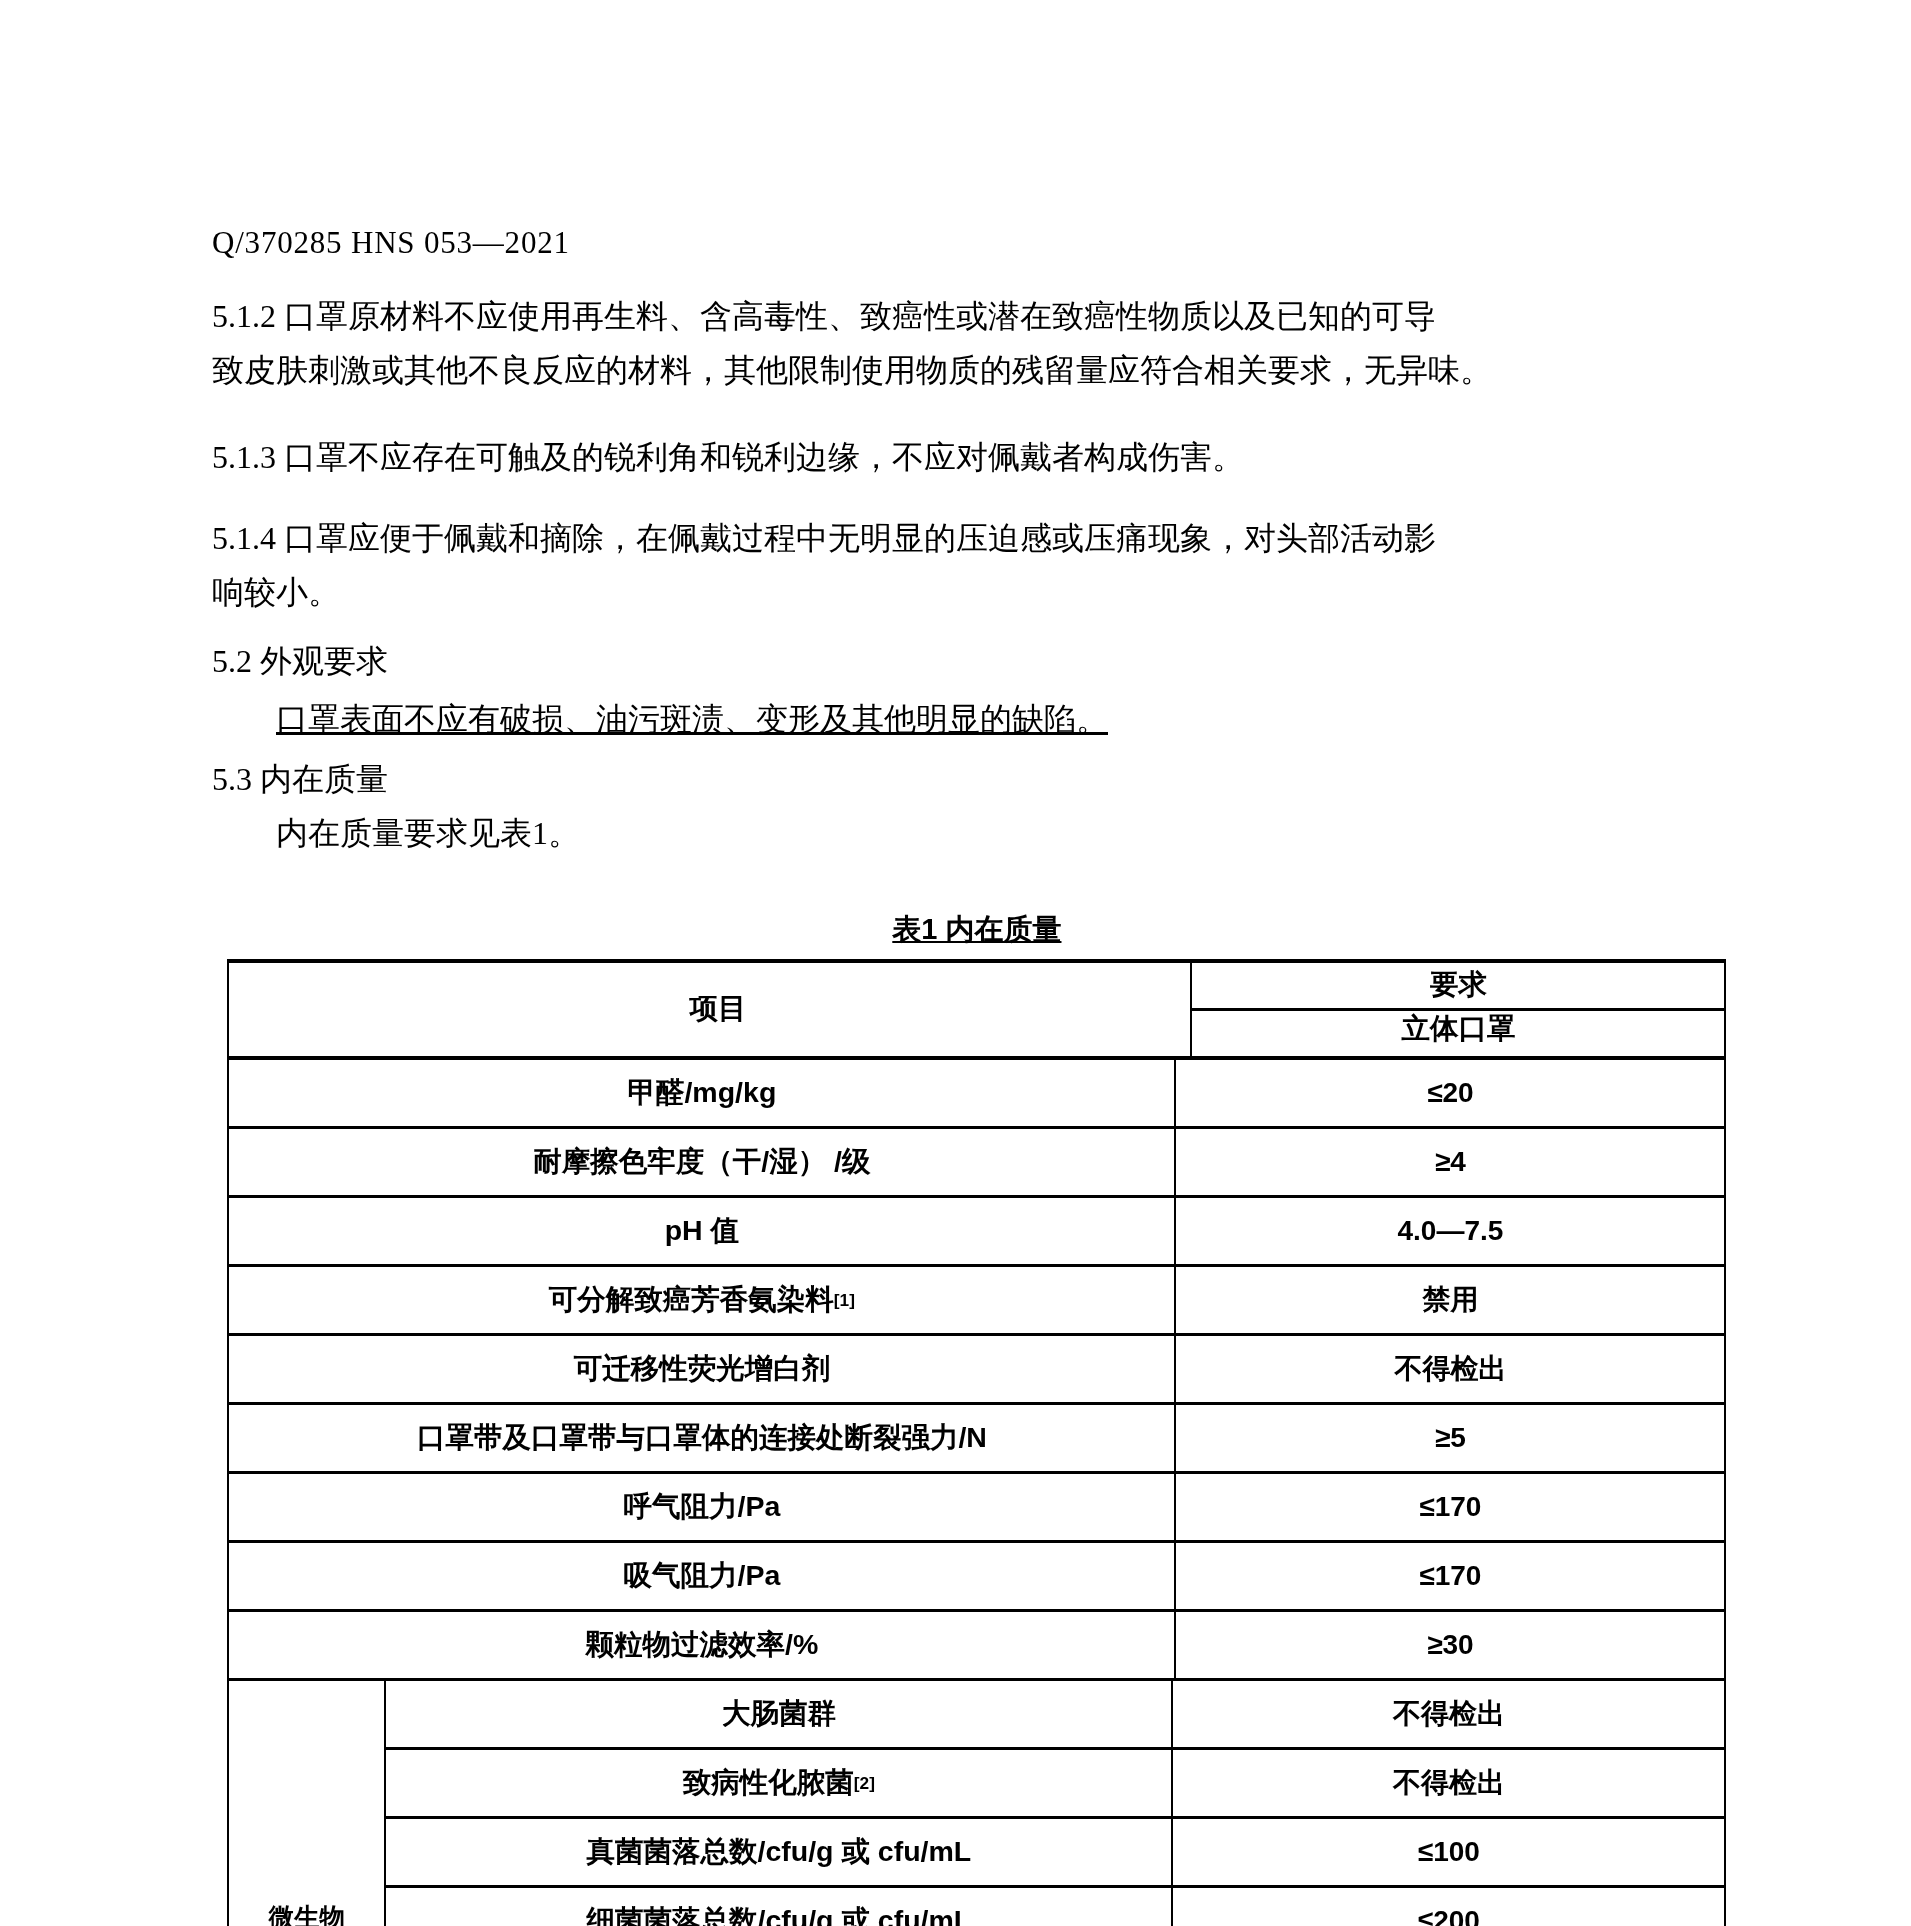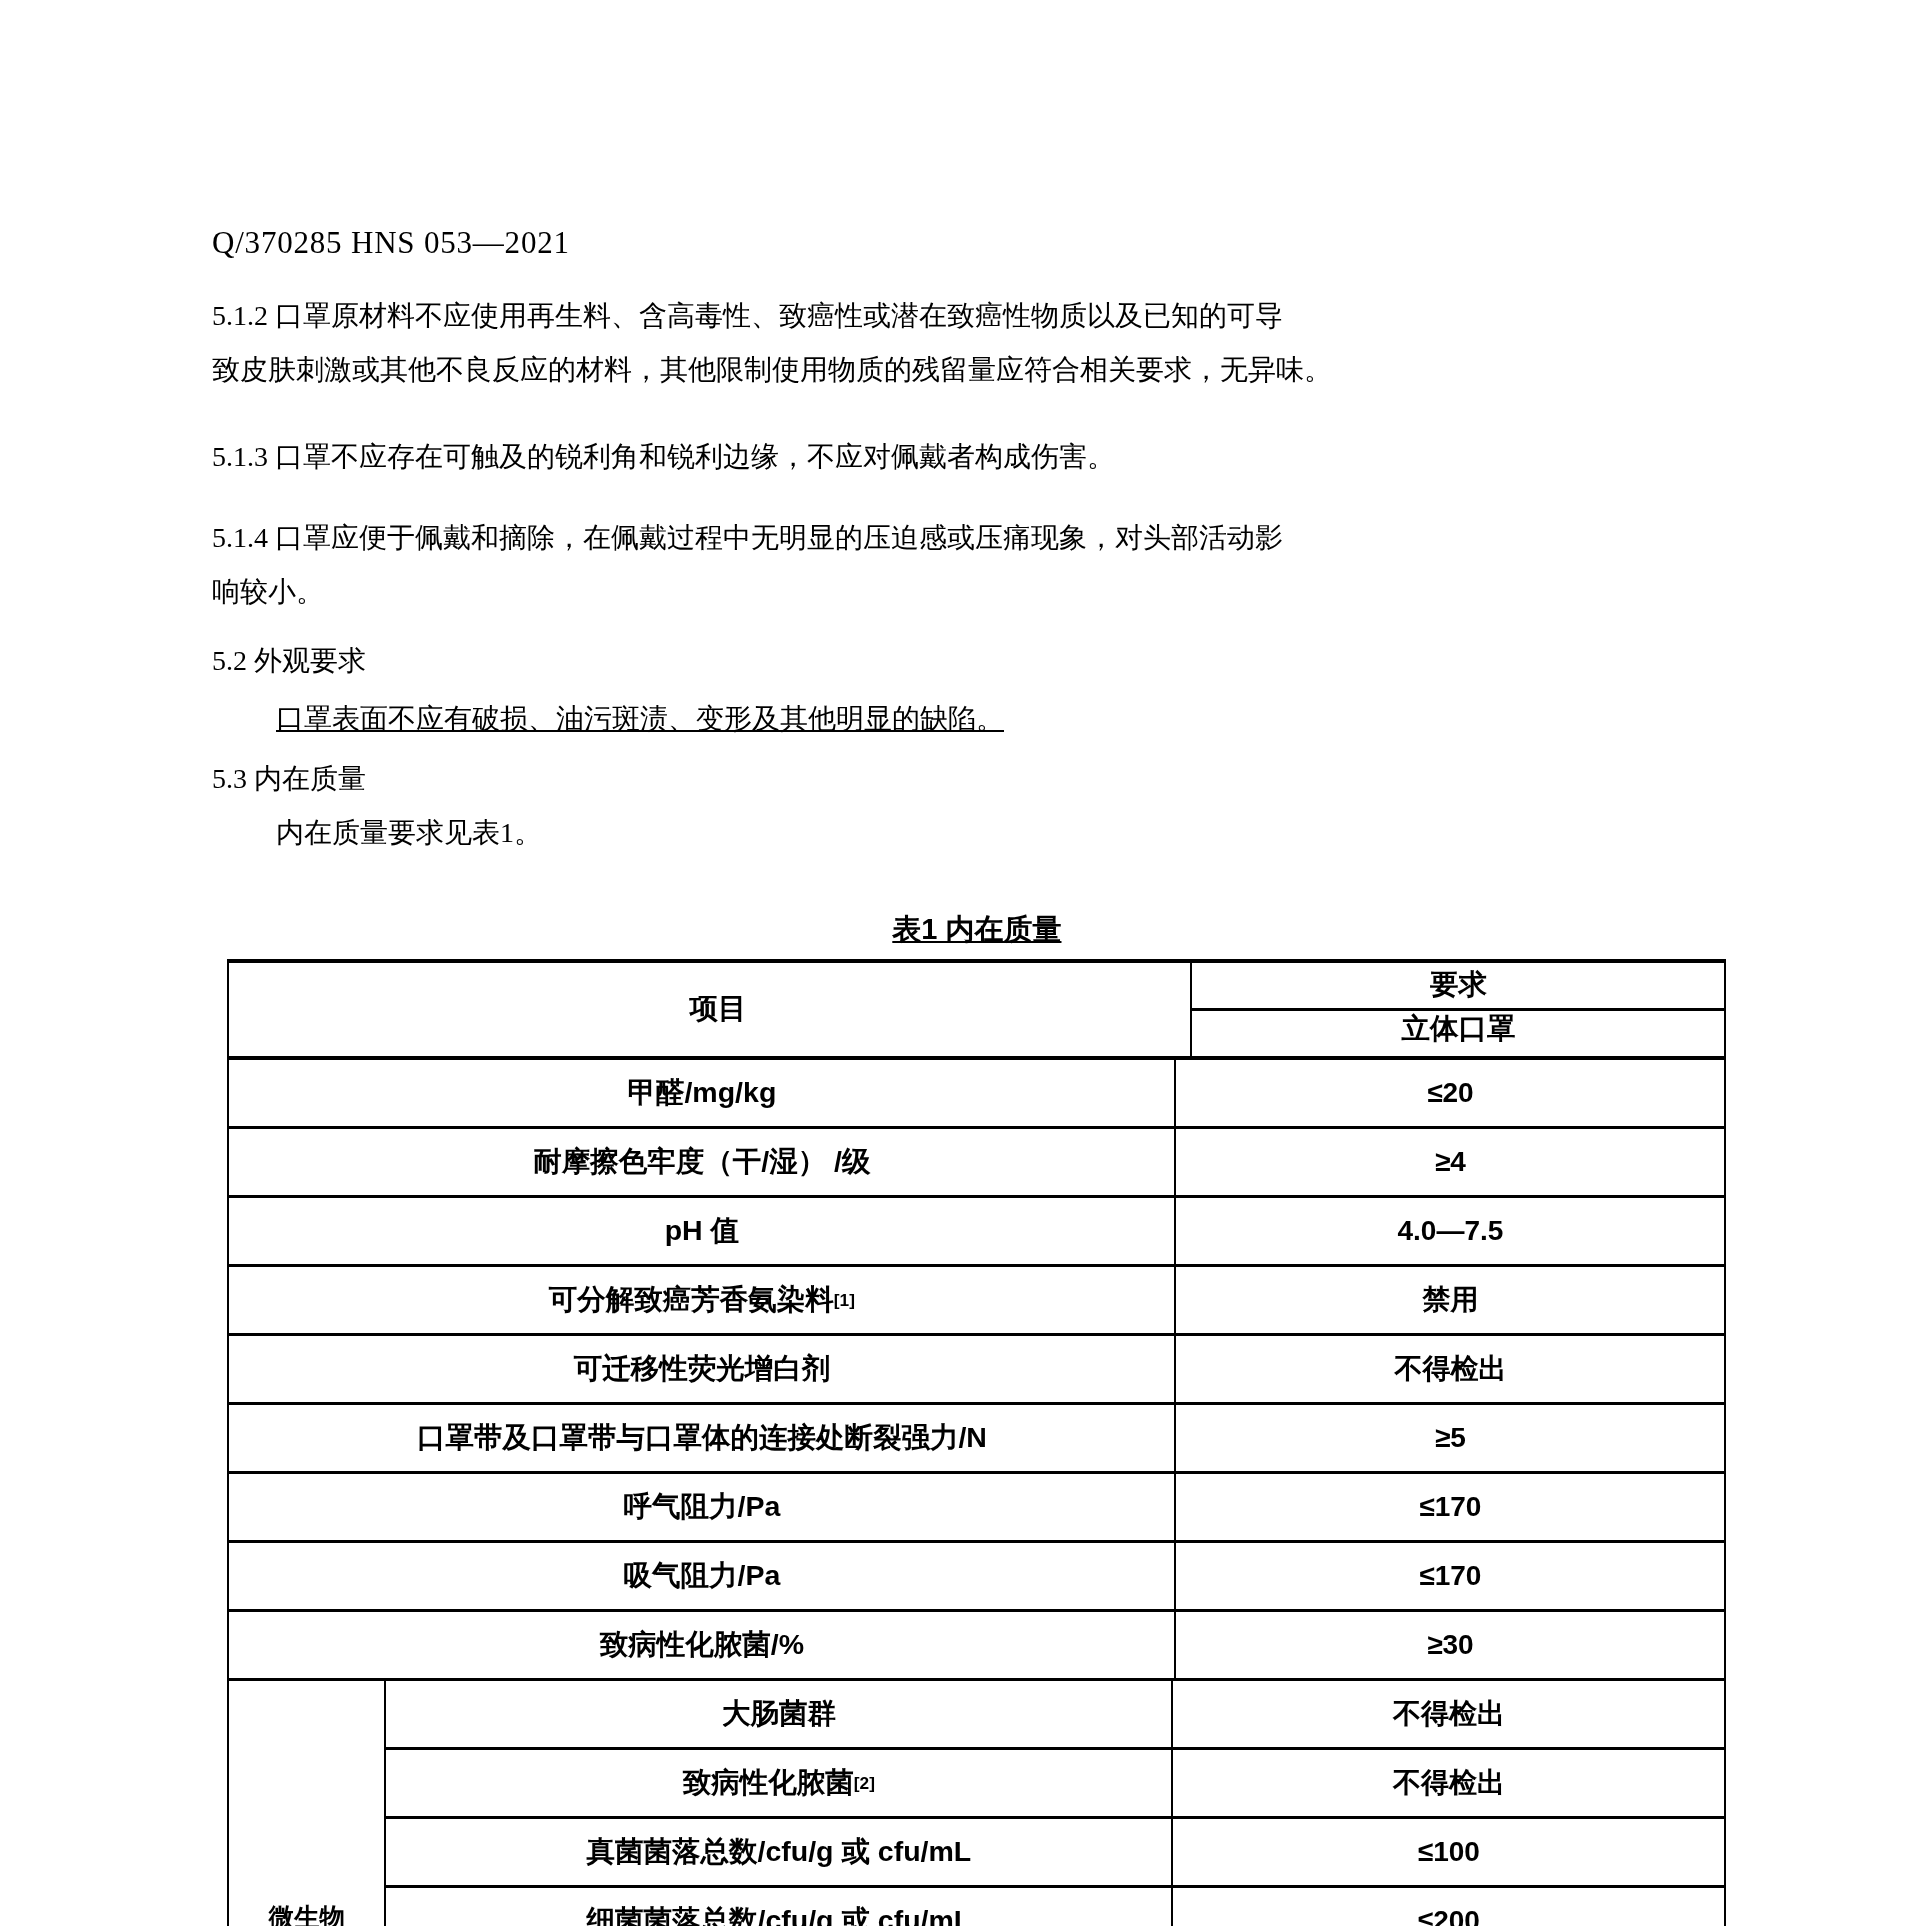--- a/index.html
+++ b/index.html
@@ -6,21 +6,21 @@
   .page{
     width:1911px;height:2703px;background:#ffffff;color:#000;
     font-family:"Liberation Serif","DejaVu Serif",serif;
     box-sizing:border-box;padding:223px 135px 0 212px;position:relative;
     margin:0 auto;overflow:hidden;
   }
   .doc-number{
     font-size:31px;line-height:39px;text-align:left;
     letter-spacing:0.8px;margin-bottom:27px;
   }
-  .body-line{font-size:28px;line-height:54px;}
+  .body-line{font-size:32px;line-height:54px;}
   .indent{text-indent:64px;}
   .mb85{margin-bottom:33px;}
   .mb70{margin-bottom:27px;}
   .mb40{margin-bottom:15.4px;}
   .mb10{margin-bottom:3.9px;}
   .mb15{margin-bottom:5.8px;text-decoration:underline;}
   .mb0{margin-bottom:0;}
   .mb130{margin-bottom:50px;}
 
   
@@ -131,21 +131,21 @@
       </div>
       <div class="trow">
         <div class="c-item"><span>呼气阻力/Pa</span></div>
         <div class="c-val">≤170</div>
       </div>
       <div class="trow">
         <div class="c-item"><span>吸气阻力/Pa</span></div>
         <div class="c-val">≤170</div>
       </div>
       <div class="trow">
-        <div class="c-item"><span>致病性化脓菌/%</span></div>
+        <div class="c-item"><span>颗粒物过滤效率/%</span></div>
         <div class="c-val">≥30</div>
       </div>
 
       <div class="micro">
         <div class="m-label">微生物</div>
         <div class="m-rows">
           <div class="mrow">
             <div class="m-item"><span>大肠菌群</span></div>
             <div class="m-val">不得检出</div>
           </div>

